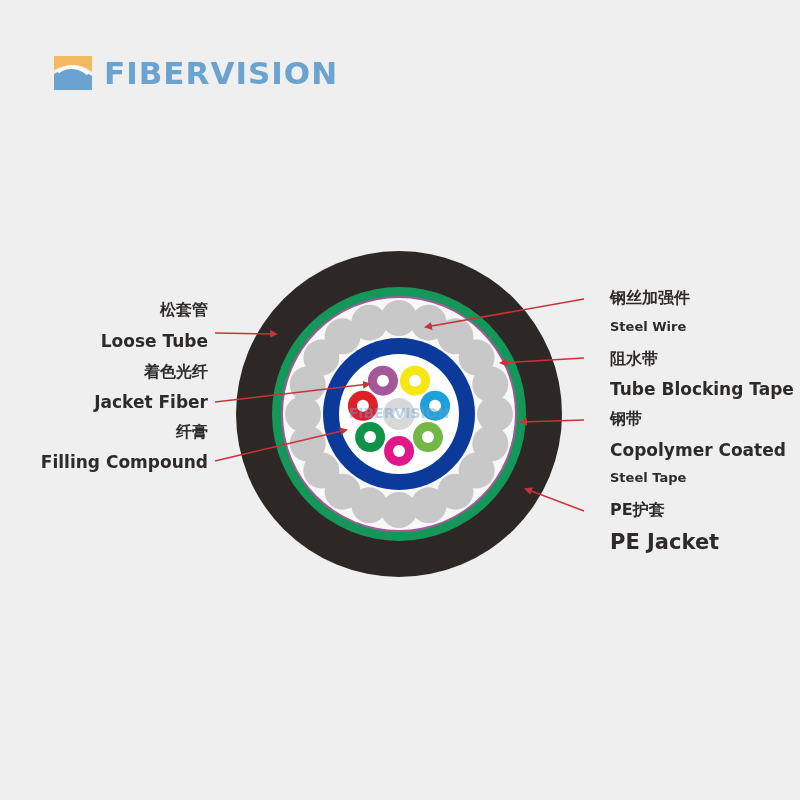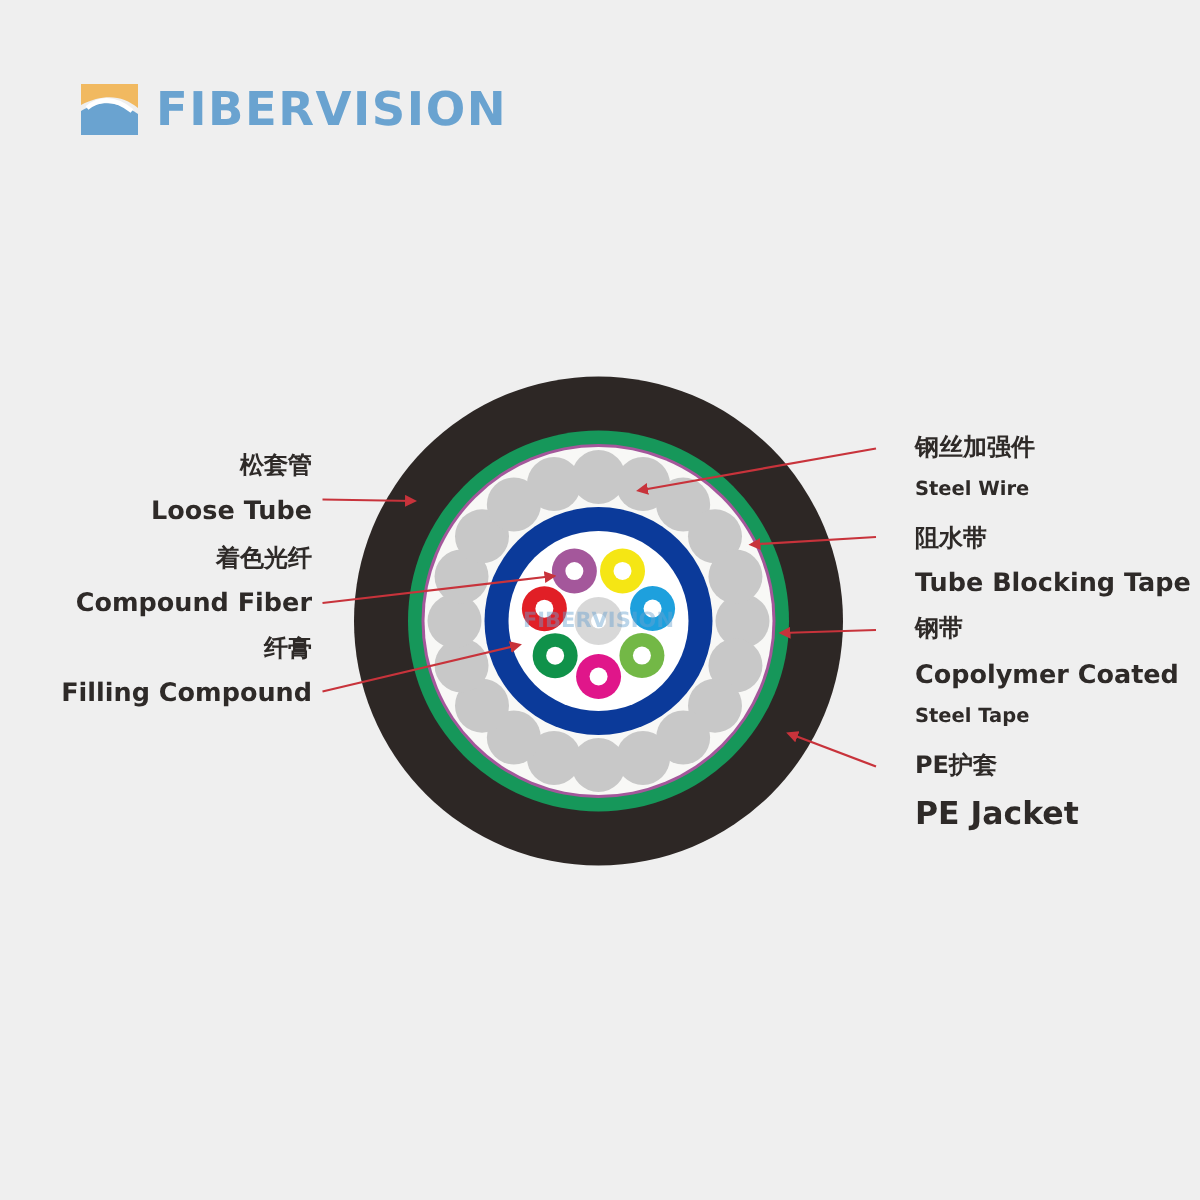--- a/index.html
+++ b/index.html
@@ -82,21 +82,21 @@
   <line x1="215" y1="461" x2="346" y2="430" stroke="#c8333b" stroke-width="1.5" marker-end="url(#ah)"></line>
   <line x1="584" y1="299" x2="426" y2="327" stroke="#c8333b" stroke-width="1.5" marker-end="url(#ah)"></line>
   <line x1="584" y1="358" x2="501" y2="363" stroke="#c8333b" stroke-width="1.5" marker-end="url(#ah)"></line>
   <line x1="584" y1="420" x2="521" y2="422" stroke="#c8333b" stroke-width="1.5" marker-end="url(#ah)"></line>
   <line x1="584" y1="511" x2="526" y2="489" stroke="#c8333b" stroke-width="1.5" marker-end="url(#ah)"></line>
 </svg>
 
 <div class="label left" style="top:300px">松套管</div>
 <div class="label left" style="top:331px;font-size:17px">Loose Tube</div>
 <div class="label left" style="top:362px">着色光纤</div>
-<div class="label left" style="top:392px;font-size:17px">Compound Fiber</div>
+<div class="label left" style="top:392px;font-size:17px">Jacket Fiber</div>
 <div class="label left" style="top:422px">纤膏</div>
 <div class="label left" style="top:452px;font-size:17px">Filling Compound</div>
 
 <div class="label right" style="top:288px">钢丝加强件</div>
 <div class="label right" style="top:319px;font-size:13px">Steel Wire</div>
 <div class="label right" style="top:349px">阻水带</div>
 <div class="label right" style="top:379px;font-size:17px">Tube Blocking Tape</div>
 <div class="label right" style="top:409px">钢带</div>
 <div class="label right" style="top:440px;font-size:17px">Copolymer Coated</div>
 <div class="label right" style="top:470px;font-size:13px">Steel Tape</div>

